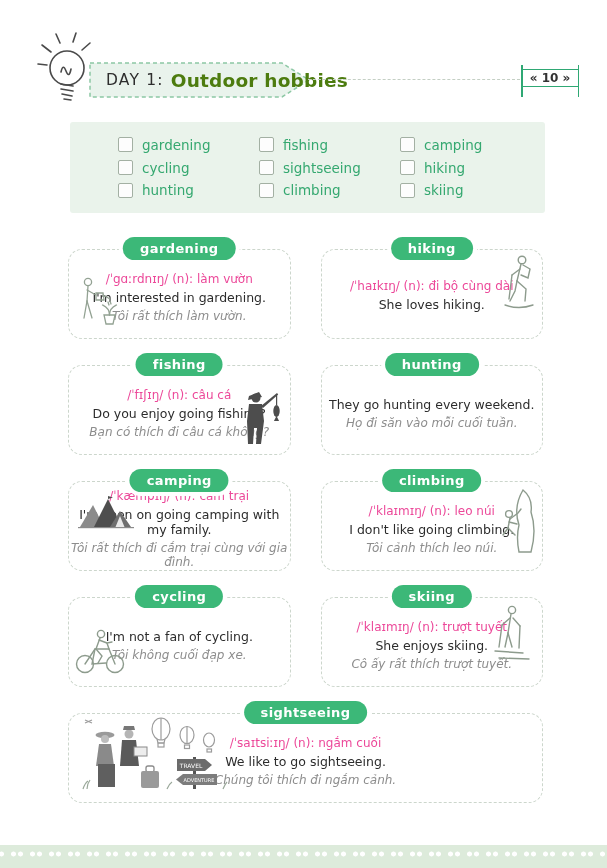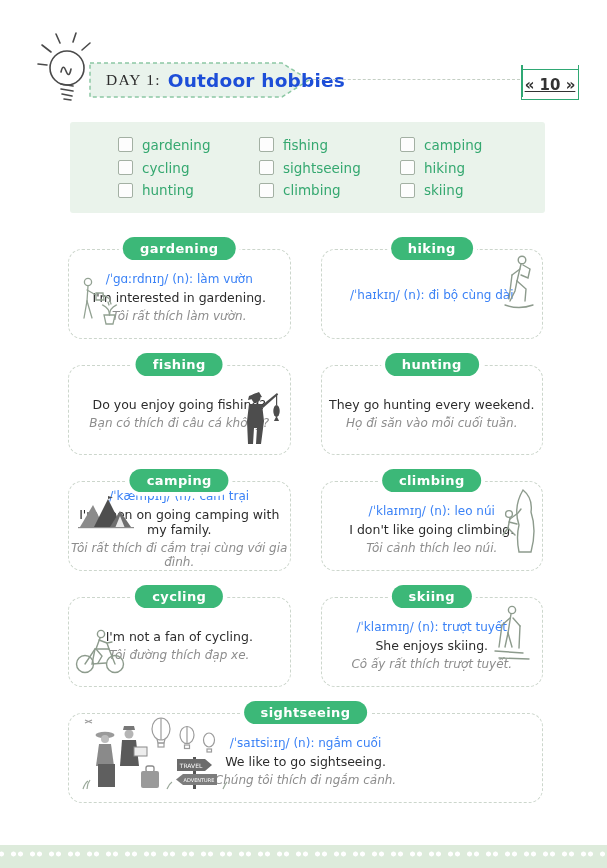--- a/index.html
+++ b/index.html
@@ -4,46 +4,46 @@
 <style>
   html,body{margin:0;padding:0;background:#fff;}
   .page{position:relative;width:607px;height:868px;background:#fff;overflow:hidden;
         font-family:"DejaVu Sans","Liberation Sans",sans-serif;}
 
   
   .bulb{position:absolute;left:32px;top:28px;}
   .banner{position:absolute;left:88px;top:60px;width:224px;height:40px;}
   .banner svg{position:absolute;left:0;top:0;}
   .banner-text{position:absolute;left:18px;top:0;height:40px;display:flex;align-items:center;gap:7px;white-space:nowrap;}
-  .day-label{font-size:15.5px;letter-spacing:1.2px;color:#2e2e2e;font-family:Liberation Serif, serif;}
-  .day-title{font-size:18.5px;font-weight:bold;color:#1d4ed8;letter-spacing:.2px;}
+  .day-label{font-size:15.5px;letter-spacing:1.2px;color:#2e2e2e;}
+  .day-title{font-size:18.5px;font-weight:bold;color:#4d7c0f;letter-spacing:.2px;}
   .connector{position:absolute;left:308px;top:79px;width:212px;border-top:1.5px dashed #c4cfc4;}
-  .pagebox{position:absolute;left:521px;top:69px;width:58px;height:31px;border:1.5px solid #2fa874;
+  .pagebox{position:absolute;left:521px;top:69px;width:58px;height:18px;border:1.5px solid #2fa874;
            box-sizing:border-box;display:flex;align-items:center;justify-content:center;
-           font-size:15px;font-weight:bold;color:#333;background:#fff;text-decoration:underline;}
+           font-size:12px;font-weight:bold;color:#333;background:#fff;}
   .pagebox::before,.pagebox::after{content:"";position:absolute;top:-5px;height:32px;width:1.5px;background:#2fa874;}
   .pagebox::before{left:-1px;} .pagebox::after{right:-1px;}
 
   
   .checklist{position:absolute;left:70px;top:122px;width:475px;height:91px;background:#eaf3eb;border-radius:3px;
              box-sizing:border-box;display:grid;grid-template-columns:repeat(3,1fr);
              align-content:space-evenly;padding:8px 4px 8px 48px;}
   .chk{display:flex;align-items:center;gap:9px;color:#35a870;font-size:13.5px;font-weight:500;}
   .chk .box{width:13px;height:13px;border:1.6px solid #a3b0a3;background:#fdfdfd;border-radius:2px;flex:0 0 auto;}
 
   
   .cards{position:absolute;left:68px;top:249px;width:475px;}
   .row{display:flex;gap:30px;margin-bottom:26px;}
   .card{position:relative;flex:1;height:90px;background:#fff;border:1.8px dashed #ccd6cc;border-radius:14px;
         display:flex;flex-direction:column;justify-content:center;text-align:center;box-sizing:border-box;padding-top:6px;}
   .card.full{height:90px;}
   .pill{position:absolute;top:-13px;left:50%;transform:translateX(-50%);background:#3cb878;color:#fff;
         font-weight:bold;font-size:13px;letter-spacing:.4px;padding:4px 17px;border-radius:999px;
         box-shadow:0 0 0 4px #fff;white-space:nowrap;}
-  .pron{font-size:12px;color:#3b82f6;margin-bottom:4px;}
+  .pron{font-size:12px;color:#ec4899;margin-bottom:4px;}
   .en{font-size:12.5px;color:#2c2c2c;margin-bottom:4px;}
   .vi{font-size:12px;font-style:italic;color:#8d8d8d;}
   .icon{position:absolute;}
   .ic-gardening{left:10px;bottom:7px;}
   .ic-hiking{right:5px;top:2px;}
   .ic-fishing{right:9px;bottom:5px;}
   .ic-camping{left:9px;top:13px;}
   .ic-climbing{right:5px;top:6px;}
   .ic-cycling{left:5px;bottom:7px;}
   .ic-skiing{right:9px;top:4px;}
@@ -162,37 +162,39 @@
               <path d="M20 12 L16 29"></path>
             <path d="M22 13 l7 4 -2 9 -7 -3"></path>
               <path d="M19 17 l-8 6"></path>
               <path d="M11 23 l-3 24"></path>
             <path d="M16 29 l9 8 -1 12"></path>
               <path d="M16 29 l-2 10 -5 10"></path>
             <path d="M4 53 q14 5 28 0"></path>
           </svg>
         </span>
         <div class="pron">/ˈhaɪkɪŋ/ (n): đi bộ cùng dài</div>
+        <div class="en">She loves hiking.</div>
       </article>
     </div>
 
     <div class="row">
       <article class="card">
         <div class="pill">fishing</div>
         <span class="icon ic-fishing">
           <svg width="44" height="58" viewBox="0 0 44 58" fill="#4d4d4d" stroke="none">
             <path d="M12 9 l10 -4 3 5 -14 3 z"></path>
               <circle cx="19" cy="11" r="4.5"></circle>
             <path d="M12 17 h13 l2 17 -3 23 h-5 l1 -16 h-3 l-1 16 h-5 l-1 -23 z"></path>
             <path d="M24 19 L40 6 l1.2 1.6 L26 21 z"></path>
             <rect x="39" y="8" width="1.2" height="10"></rect>
             <ellipse cx="39.5" cy="24" rx="3.2" ry="6"></ellipse>
               <path d="M39.5 29 l-2.6 5 h5.2 z"></path>
           </svg>
         </span>
+        <div class="pron">/ˈfɪʃɪŋ/ (n): câu cá</div>
         <div class="en">Do you enjoy going fishing?</div>
         <div class="vi">Bạn có thích đi câu cá không?</div>
       </article>
 
       <article class="card">
         <div class="pill">hunting</div>
         <div class="en">They go hunting every weekend.</div>
         <div class="vi">Họ đi săn vào mỗi cuối tuần.</div>
       </article>
     </div>
@@ -244,21 +246,21 @@
             <path d="M11 37 L21 22 L35 22 L41 37"></path>
               <path d="M21 22 L18 37 L32 36"></path>
             <path d="M35 22 L33 16 L38 15"></path>
             <circle cx="27" cy="7" r="3.6"></circle>
               <path d="M26 11 L22 22"></path>
               <path d="M25 13 l8 3"></path>
             <path d="M22 22 l6 7 -4 7"></path>
           </svg>
         </span>
         <div class="en">I'm not a fan of cycling.</div>
-        <div class="vi">Tôi đường thích đạp xe.</div>
+        <div class="vi">Tôi không cuối đạp xe.</div>
       </article>
 
       <article class="card">
         <div class="pill">skiing</div>
         <span class="icon ic-skiing">
           <svg width="46" height="62" viewBox="0 0 46 62" fill="none" stroke="#8d9b8d" stroke-width="1.4" stroke-linecap="round">
             <circle cx="25" cy="8" r="3.6"></circle>
               <path d="M24 12 L21 31"></path>
             <path d="M23 16 l-8 7"></path>
               <path d="M15 23 l-3 22"></path>

